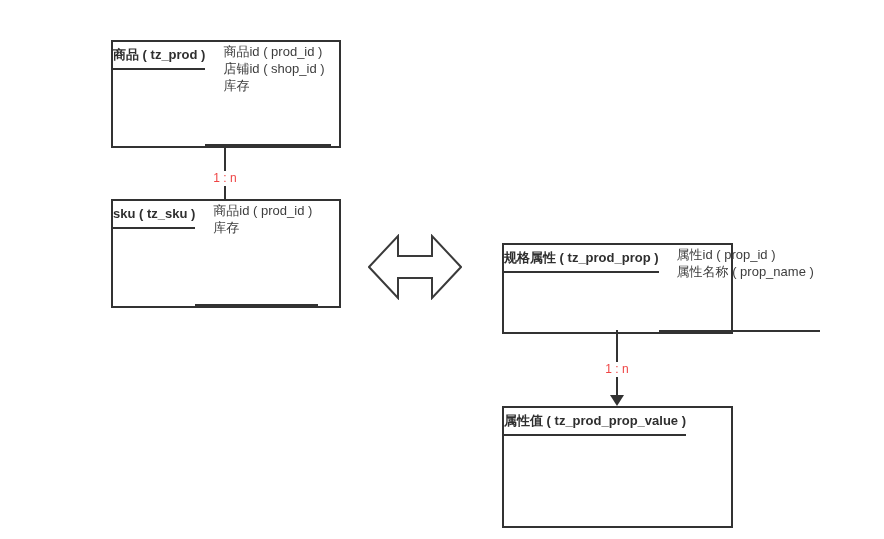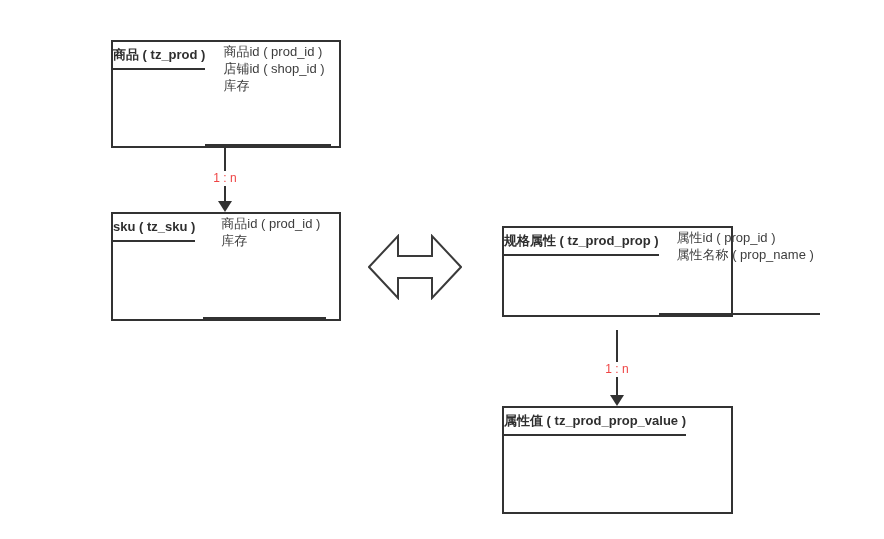--- a/index.html
+++ b/index.html
@@ -89,44 +89,44 @@
       <div class="entity-field">店铺id ( shop_id )</div>
       <div class="entity-field">库存</div>
     </div>
     <div class="entity-footer"></div>
   </div>
 
   <div class="vline" style="left:224px; top:148px; height:56px;"></div>
   <div class="arrowhead-down" style="left:218px; top:201px;"></div>
   <div class="rel-label" style="left:225px; top:171px;">1 : n</div>
 
-  <div class="entity" style="left:111px; top:212px; width:230px; height:109px;gap:8px;">
+  <div class="entity" style="left:111px; top:199px; width:230px; height:109px;">
     <div class="entity-title">sku ( tz_sku )</div>
     <div class="entity-fields">
       <div class="entity-field">商品id ( prod_id )</div>
       <div class="entity-field">库存</div>
     </div>
     <div class="entity-footer"></div>
   </div>
 
   <svg class="double-arrow" style="left:368px; top:234px;" width="94" height="66" viewBox="0 0 94 66">
     <polygon points="1,33 30,2 30,22 64,22 64,2 93,33 64,64 64,44 30,44 30,64" fill="#ffffff" stroke="#3a3a3a" stroke-width="2" stroke-linejoin="miter"></polygon>
   </svg>
 
-  <div class="entity" style="left:502px; top:226px; width:231px; height:91px;">
+  <div class="entity" style="left:502px; top:243px; width:231px; height:91px;">
     <div class="entity-title">规格属性 ( tz_prod_prop )</div>
     <div class="entity-fields">
       <div class="entity-field">属性id ( prop_id )</div>
       <div class="entity-field">属性名称 ( prop_name )</div>
     </div>
     <div class="entity-footer"></div>
   </div>
 
   <div class="vline" style="left:616px; top:330px; height:66px;"></div>
   <div class="arrowhead-down" style="left:610px; top:395px;"></div>
   <div class="rel-label" style="left:617px; top:362px;">1 : n</div>
 
-  <div class="entity" style="left:502px; top:406px; width:231px; height:108px;">
+  <div class="entity" style="left:502px; top:406px; width:231px; height:122px;">
     <div class="entity-title">属性值 ( tz_prod_prop_value )</div>
     <div class="entity-footer"></div>
   </div>
 
 </div>
 
 </body></html>

